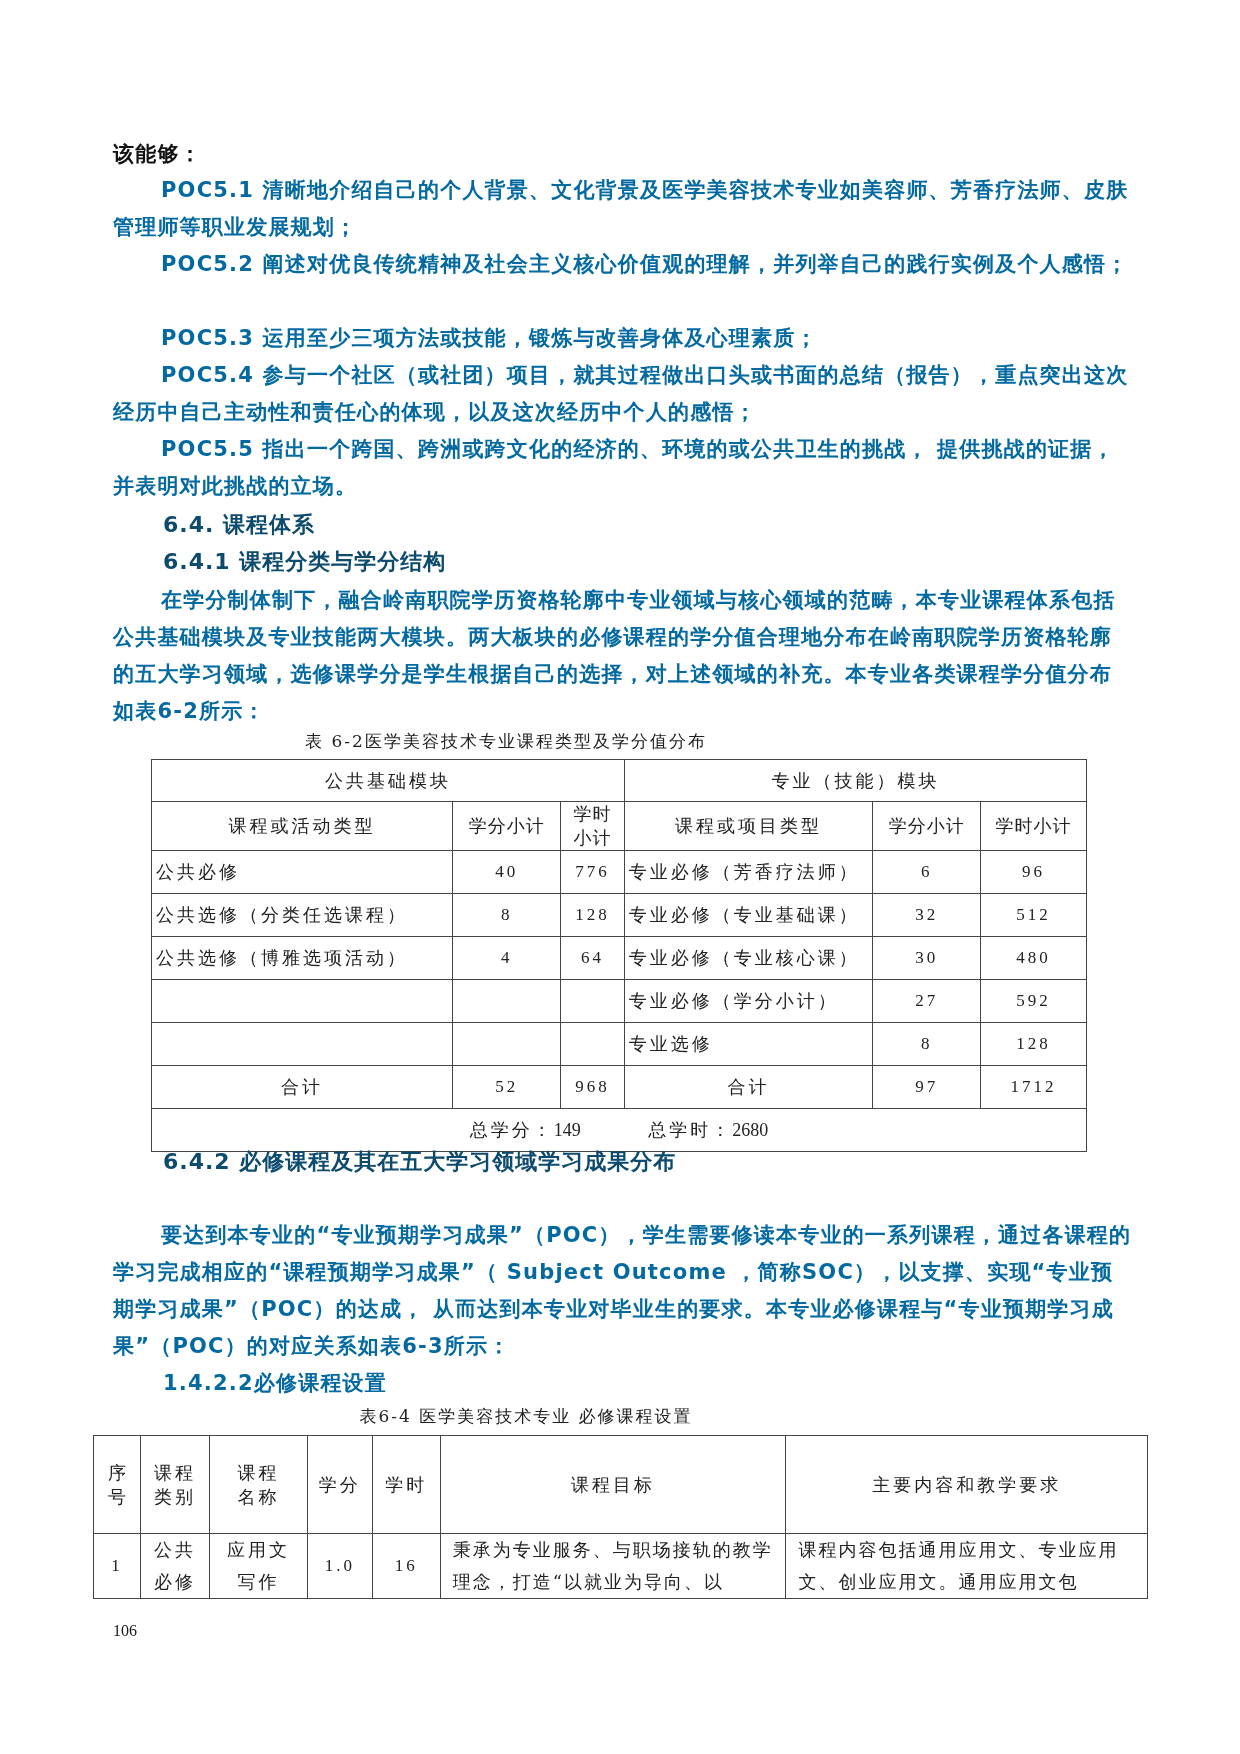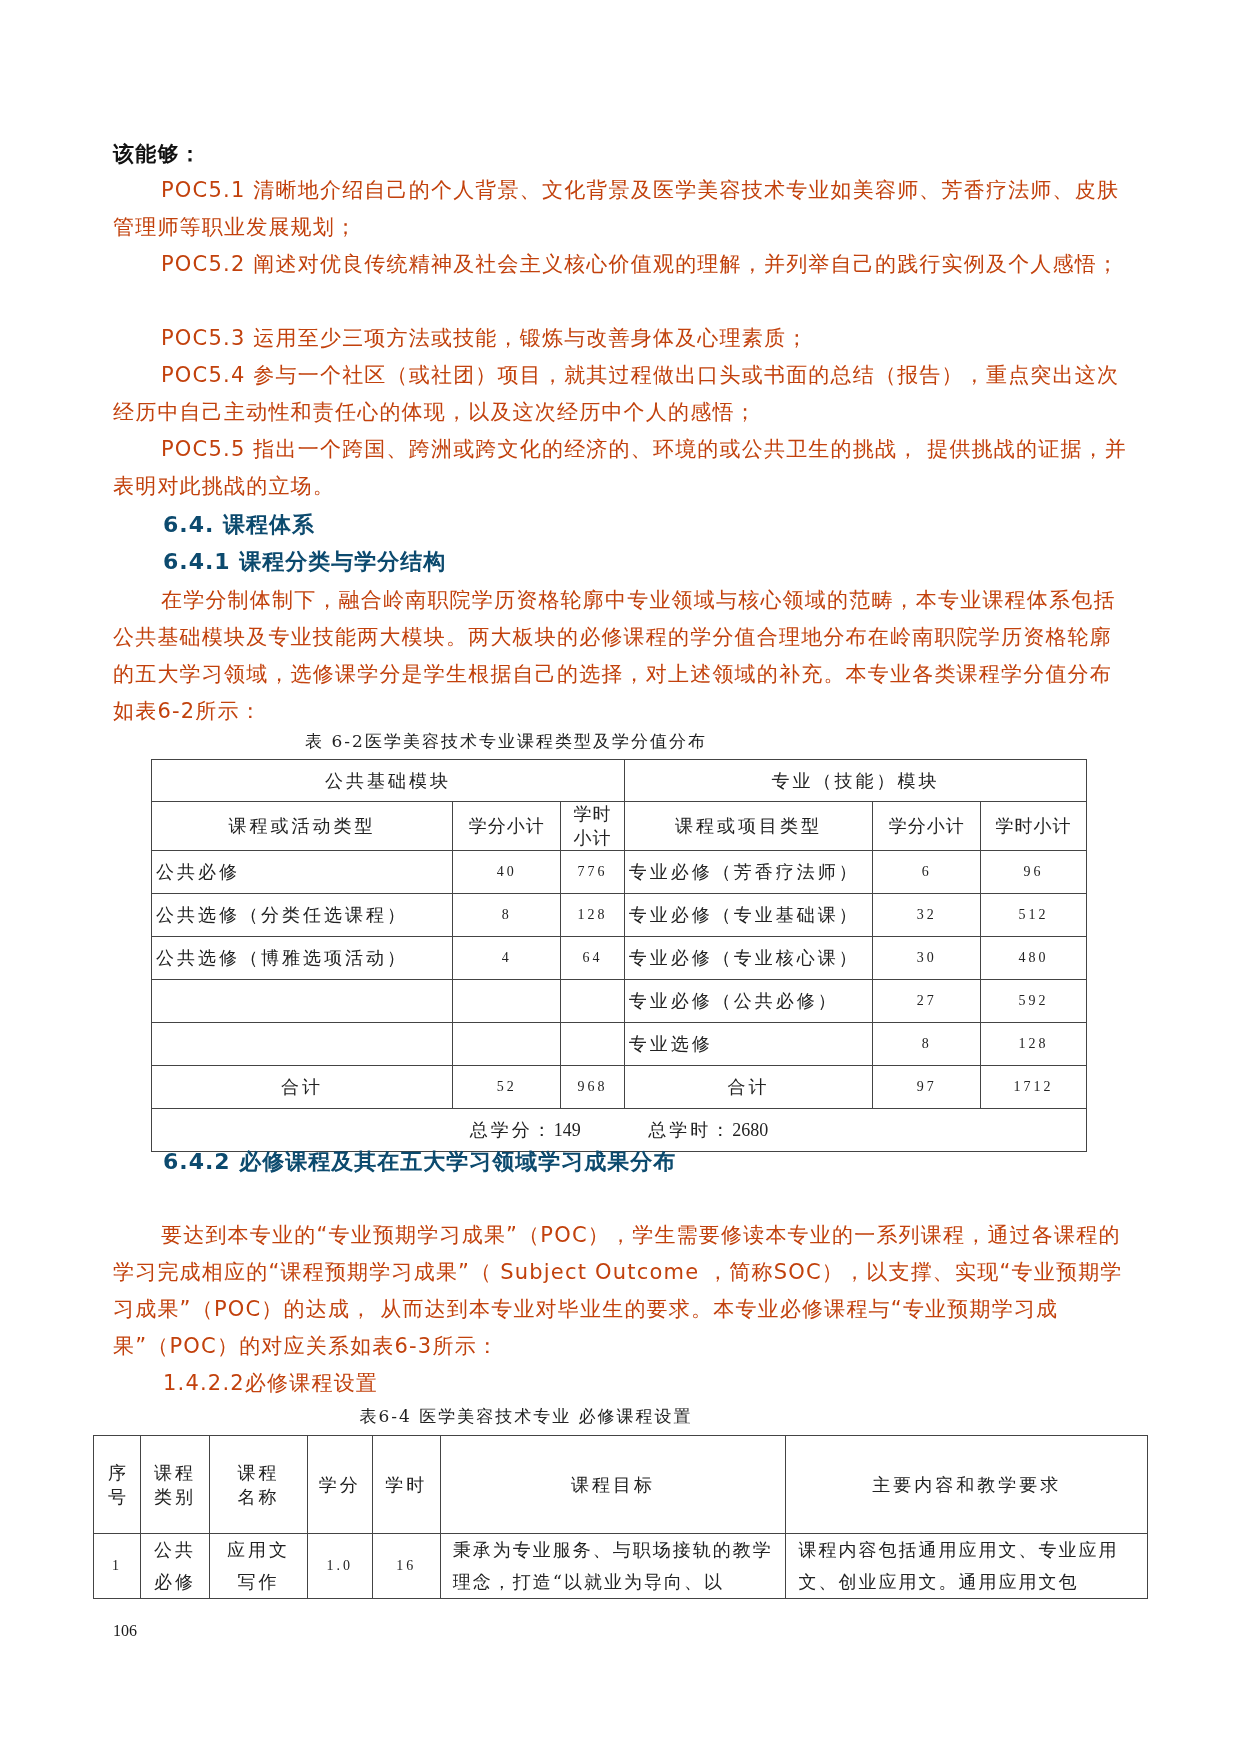--- a/index.html
+++ b/index.html
@@ -5,35 +5,35 @@
   html, body { margin: 0; padding: 0; background: #ffffff; }
   body {
     width: 1240px; height: 1754px; position: relative; overflow: hidden;
     font-family: "DejaVu Serif", "Liberation Serif", serif;
     color: #1a1a1a;
   }
   .page { position: absolute; left: 0; top: 0; width: 1240px; height: 1754px; }
   .p {
     position: absolute; left: 113px; width: 1020px;
     font-size: 21px; line-height: 37px; letter-spacing: 1.2px;
-    font-family: "DejaVu Sans", "Liberation Sans", sans-serif; font-weight: 400;
-    color: #c2410c;
+    font-family: "DejaVu Sans", "Liberation Sans", sans-serif; font-weight: 700;
+    color: #0369a1;
   }
   .indent { text-indent: 48px; }
   .bold { font-weight: bold; color: #111; }
   .h { position: absolute; font-size: 22px; font-weight: bold; font-family: "DejaVu Sans", sans-serif; color:#0c4a6e; letter-spacing: 1px; text-align: center; }
   .caption {
     position: absolute; left: 0; width: 1012px; text-align: center;
     font-size: 17px; font-family: "DejaVu Serif", serif; letter-spacing: 2px; color: #222;
   }
   table.t { position: absolute; border-collapse: collapse; font-family: "DejaVu Serif", "Liberation Serif", serif; font-size: 18px; color:#222; }
   table.t td { border: 1.5px solid #444; padding: 0 4px; letter-spacing: 3px; }
   .c { text-align: center; }
   .l { text-align: left; }
-  .num { font-family: "Liberation Serif", serif; font-size: 14px; letter-spacing: 0; text-align: center; }
+  .num { font-family: "Liberation Serif", serif; font-size: 17px; letter-spacing: 0; text-align: center; }
   .pagenum-small { position: absolute; left: 113px; top: 1622px; font-size: 16px; font-family: "Liberation Serif", serif; }
   .pagenum { position: absolute; left: 0; width: 1240px; text-align: center; top: 1676px; font-size: 22px; font-family: "Liberation Serif", serif; }
 </style>
 </head>
 <body>
 
 <div class="page">
 
   <div class="p bold" style="top:136px;">该能够：</div>
 
@@ -107,21 +107,21 @@
       <td class="num">4</td>
       <td class="num">64</td>
       <td class="l">专业必修（专业核心课）</td>
       <td class="num">30</td>
       <td class="num">480</td>
     </tr>
     <tr style="height:43px;">
       <td class="l"></td>
       <td class="num"></td>
       <td class="num"></td>
-      <td class="l">专业必修（公共必修）</td>
+      <td class="l">专业必修（学分小计）</td>
       <td class="num">27</td>
       <td class="num">592</td>
     </tr>
     <tr style="height:43px;">
       <td class="l"></td>
       <td class="num"></td>
       <td class="num"></td>
       <td class="l">专业选修</td>
       <td class="num">8</td>
       <td class="num">128</td>

